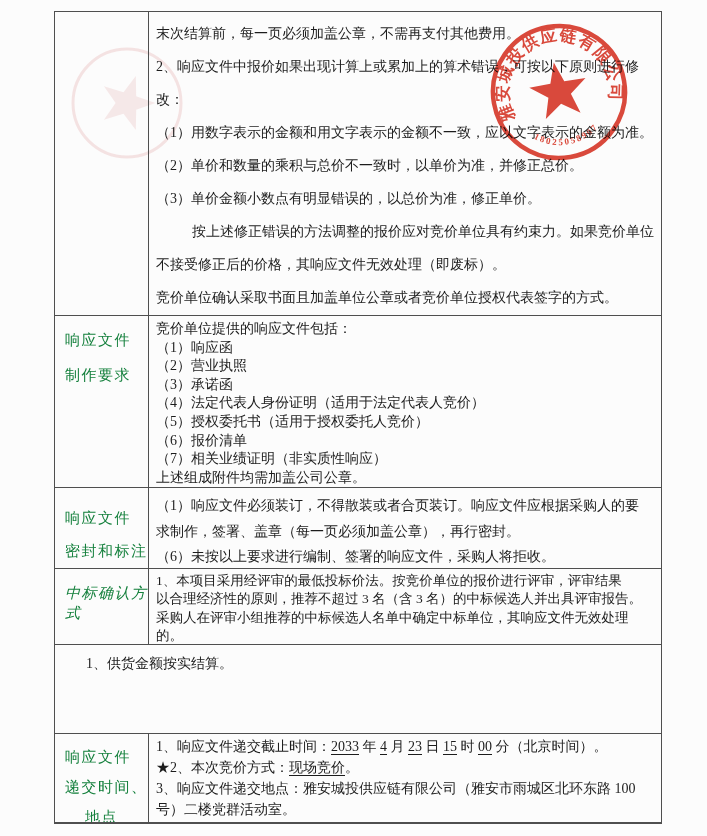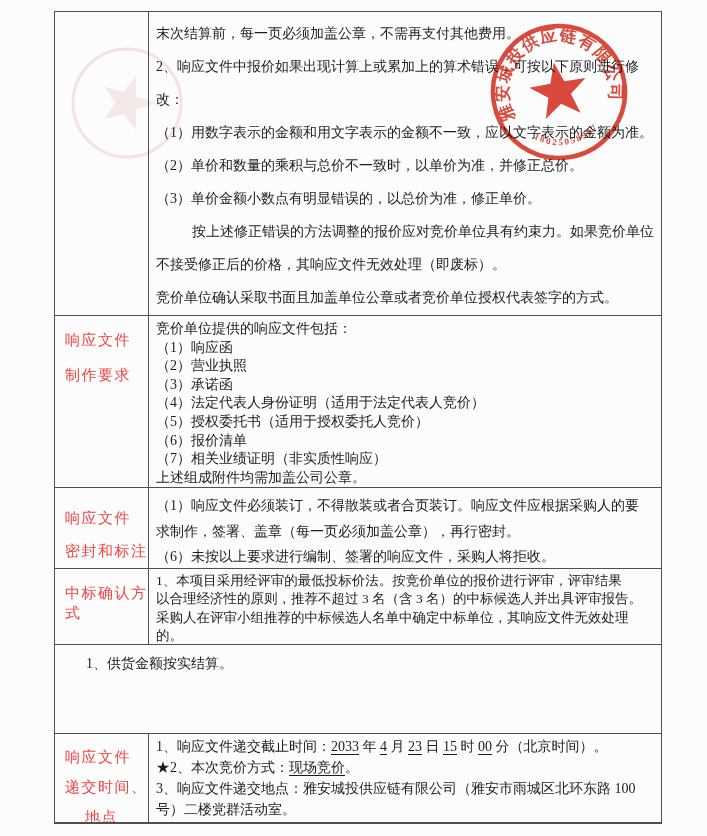--- a/index.html
+++ b/index.html
@@ -9,37 +9,37 @@
   }
   .doc-table{
     position:absolute;left:54px;top:11px;width:608px;height:813px;
     box-sizing:border-box;border:1px solid #4f4f4f;border-bottom-width:2px;
     display:flex;flex-direction:column;
   }
   .row{display:flex;box-sizing:border-box;border-top:1px solid #4f4f4f;}
   .row:first-child{border-top:none;}
   .hcell{
     width:94px;flex:none;box-sizing:border-box;border-right:1px solid #4f4f4f;
-    font-size:15px;color:#ef4444;overflow:hidden;
+    font-size:15px;color:#15803d;overflow:hidden;
   }
   .hline{padding-left:10px;letter-spacing:1.5px;white-space:nowrap;}
   .hline.center{padding-left:0;text-align:center;letter-spacing:1.5px;}
   .ccell{flex:1;box-sizing:border-box;padding-left:7px;padding-right:3px;
     font-size:14px;letter-spacing:0;overflow:hidden;}
   .ln{white-space:nowrap;}
   .indent{padding-left:36px;}
   .u{text-decoration:underline;text-underline-offset:3px;}
 
   
   .r1{height:303px;} .r1 .ccell{padding-top:5px;} .r1 .ln{line-height:33px;}
   .r2{height:172px;} .r2 .hcell{padding-top:7px;}  .r2 .hline{line-height:35px;}
                      .r2 .ccell{padding-top:4px;}  .r2 .ln{line-height:18.6px;}
   .r3{height:81px;}  .r3 .hcell{padding-top:14px;} .r3 .hline{line-height:33px;}
                      .r3 .ccell{padding-top:5px;}  .r3 .ln{line-height:25.5px;}
-  .r4{height:76px;}  .r4 .hcell{padding-top:14px;} .r4 .hline{line-height:20px;}
+  .r4{height:76px;}  .r4 .hcell{padding-top:14px;} .r4 .hline{line-height:20px;font-style:italic;}
                      .r4 .ccell{padding-top:3px;font-family:Liberation Serif, serif;}  .r4 .ln{line-height:18.4px;font-size:13.5px;}
   .r5{height:89px;}  .r5 .hcell{padding-top:8px;}  .r5 .hline{line-height:31px;}
                      .r5 .ccell{padding-top:9px;margin-left:24px;}  .r5 .ln{line-height:20px;}
   .r6{height:89px;}  .r6 .hcell{padding-top:8px;}  .r6 .hline{line-height:30px;}
                      .r6 .ccell{padding-top:2px;}  .r6 .ln{line-height:21px;}
 
   .stamp{position:absolute;left:444px;top:8px;mix-blend-mode:multiply;opacity:.92;}
   .ghost-stamp{position:absolute;left:60px;top:36px;opacity:.30;}
   .seal-text{font-family:"Liberation Serif","DejaVu Serif",serif;font-weight:bold;}
 </style>

